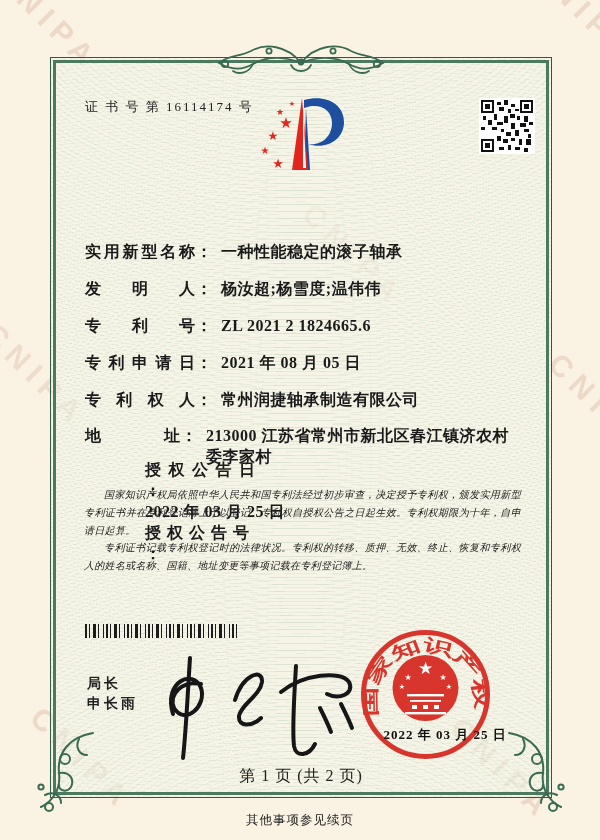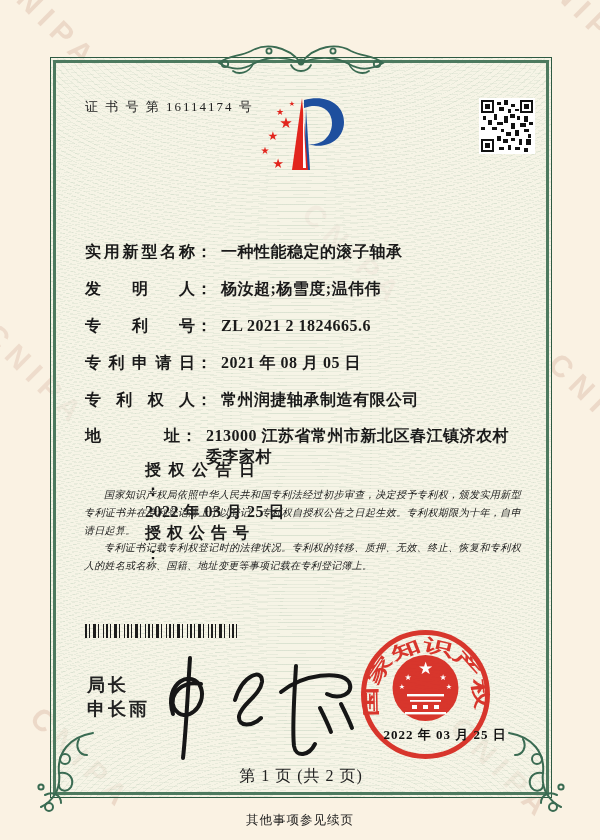--- a/index.html
+++ b/index.html
@@ -84,21 +84,21 @@
     background-image:repeating-linear-gradient(90deg,
       #1c1c1c 0 2px, transparent 2px 4px,
       #1c1c1c 4px 5px, transparent 5px 8px,
       #1c1c1c 8px 11px, transparent 11px 13px,
       #1c1c1c 13px 14px, transparent 14px 18px,
       #1c1c1c 18px 19px, transparent 19px 21px);
   }
 
   
   .director{position:absolute;left:36px;top:618px;font-family:"Liberation Sans","DejaVu Sans",sans-serif;
-    font-weight:bold;font-size:18px;color:#222;letter-spacing:3px;line-height:1;}
+    font-weight:bold;font-size:14px;color:#222;letter-spacing:3px;line-height:1;}
   .director .name{margin-top:6px;}
   .signature{position:absolute;left:92px;top:578px;z-index:4;}
   .seal{position:absolute;left:302px;top:564px;z-index:3;opacity:0.93;}
   .seal-date{
     position:absolute;left:306px;top:668px;width:176px;text-align:center;z-index:4;
     font-size:13px;color:#111;letter-spacing:1px;font-weight:bold;
   }
 
   
   .page-number{position:absolute;left:0;right:0;top:708px;text-align:center;font-size:16px;color:#222;letter-spacing:1px;}

